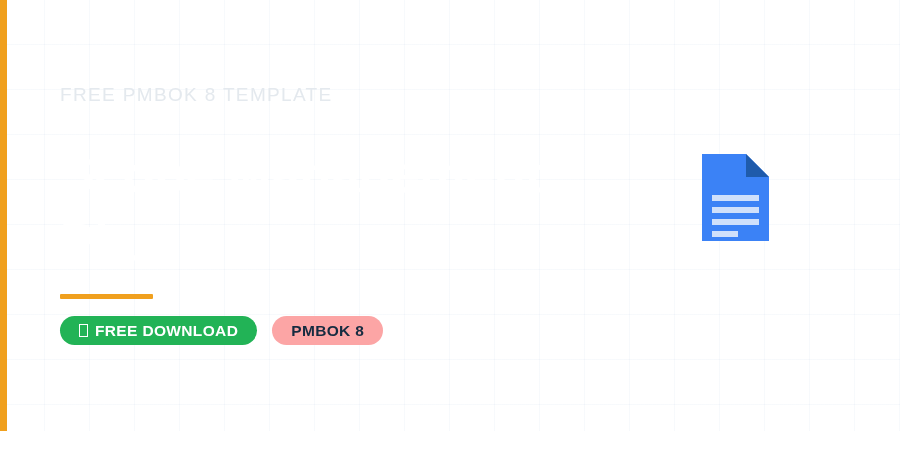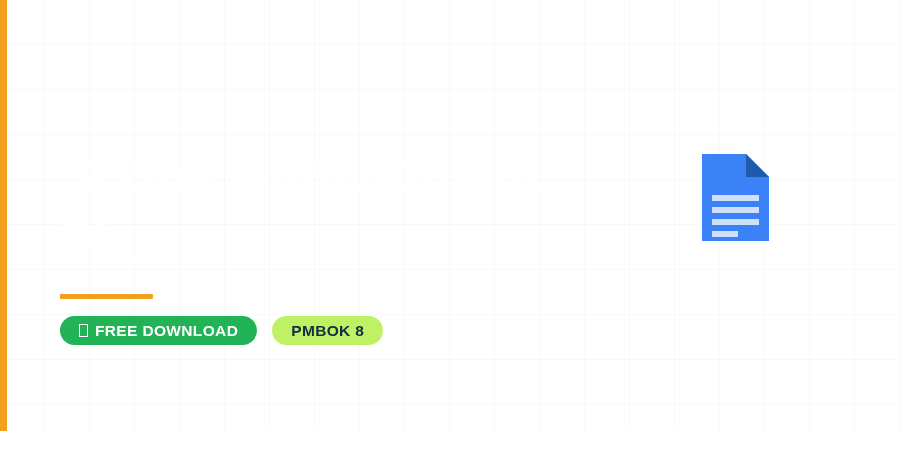--- a/index.html
+++ b/index.html
@@ -113,21 +113,21 @@
     font-weight: 700;
     letter-spacing: 0.35px;
     white-space: nowrap;
     box-sizing: border-box;
   }
   .badge-download {
     background: #22b356;
     color: #ffffff;
   }
   .badge-version {
-    background: #bef264;
+    background: #fca5a5;
     color: #152b40;
   }
   .badge-glyph {
     display: inline-block;
     width: 9px;
     height: 13px;
     border: 1.5px solid #ffffff;
     box-sizing: border-box;
     vertical-align: middle;
   }
@@ -164,20 +164,21 @@
 <body>
 
 <div id="banner">
 
   <div class="bg-gradient"></div>
   <div class="bg-grid"></div>
   <div class="accent-stripe"></div>
 
   <div class="content">
 
+    <div class="eyebrow">FREE PMBOK 8 TEMPLATE</div>
 
     <div class="headline">
       <span>Scope Management</span><br>
       <span>Plan</span>
     </div>
 
     <div class="divider"></div>
 
     <div class="badges">
 

